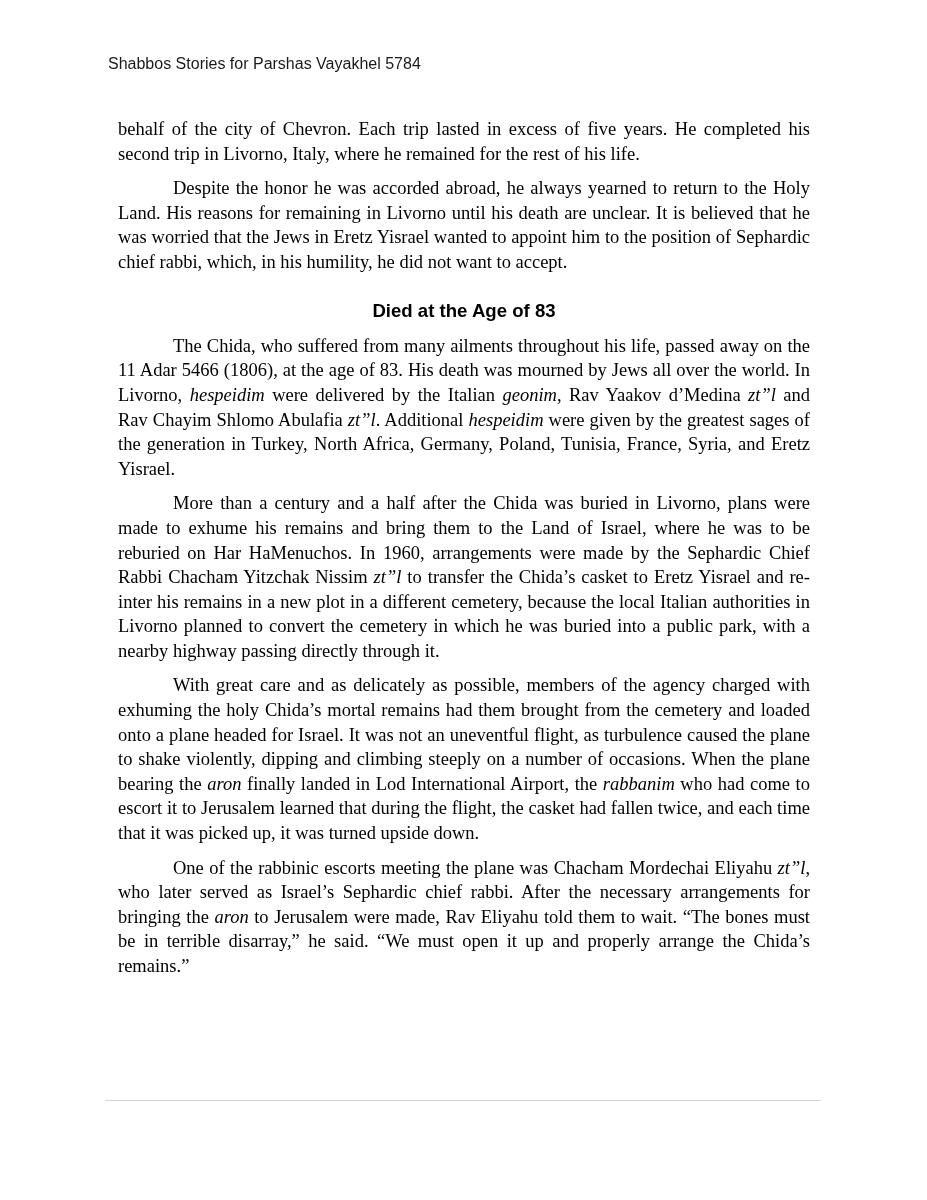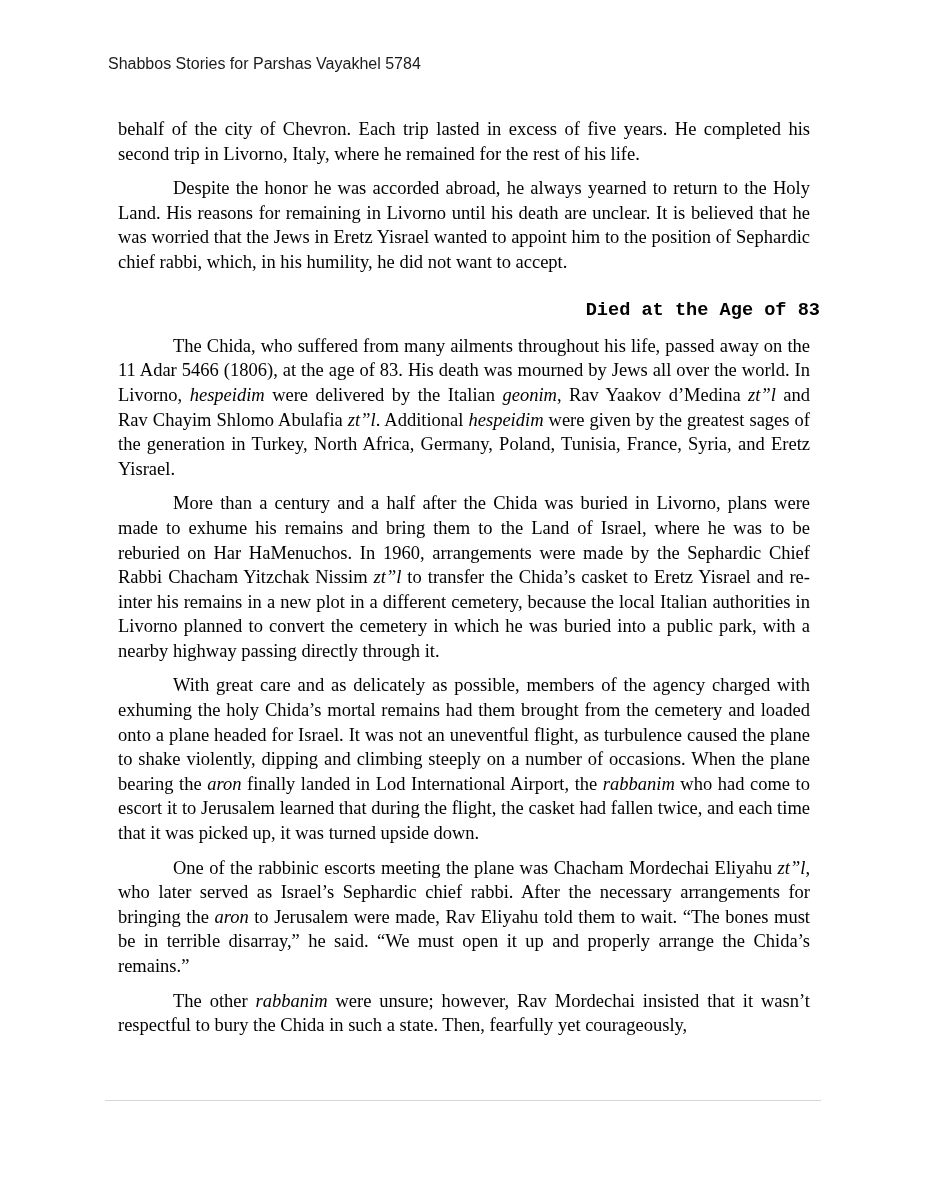--- a/index.html
+++ b/index.html
@@ -39,22 +39,22 @@
     margin: 10px;
   }
   .doc-para.indent {
     text-indent: 55px;
   }
   .doc-heading {
     margin: 24.6px 0 0 0;
     font-size: 18.6px;
     line-height: 24.6px;
     font-weight: bold;
-    text-align: right;
-    font-family: Liberation Mono, monospace;
+    text-align: center;
+    font-family: Liberation Sans, sans-serif;
   }
   .doc-para i {
     font-style: italic;
   }
   .footer-rule {
     position: absolute;
     left: 105px;
     top: 1100px;
     width: 716px;
     height: 1px;
@@ -94,21 +94,20 @@
   </div>
 
   <div class="doc-content" id="doc-body">
       <p class="doc-para"><span>behalf of the city of Chevron. Each trip lasted in excess of five years. He completed his second trip in Livorno, Italy, where he remained for the rest of his life.</span></p>
       <p class="doc-para indent"><span>Despite the honor he was accorded abroad, he always yearned to return to the Holy Land. His reasons for remaining in Livorno until his death are unclear. It is believed that he was worried that the Jews in Eretz Yisrael wanted to appoint him to the position of Sephardic chief rabbi, which, in his humility, he did not want to accept.</span></p>
       <h2 class="doc-heading">Died at the Age of 83</h2>
       <p class="doc-para indent"><span>The Chida, who suffered from many ailments throughout his life, passed away on the 11 Adar 5466 (1806), at the age of 83. His death was mourned by Jews all over the world. In Livorno, </span><i>hespeidim</i><span> were delivered by the Italian&nbsp;</span><i>geonim</i><span>, Rav Yaakov d’Medina&nbsp;</span><i>zt”l</i><span>&nbsp;and Rav Chayim Shlomo Abulafia&nbsp;</span><i>zt”l</i><span>. Additional </span><i>hespeidim</i><span> were given by the greatest sages of the generation in Turkey, North Africa, Germany, Poland, Tunisia, France, Syria, and Eretz Yisrael.</span></p>
       <p class="doc-para indent"><span>More than a century and a half after the Chida was buried in Livorno, plans were made to exhume his remains and bring them to the Land of Israel, where he was to be reburied on Har HaMenuchos. In 1960, arrangements were made by the Sephardic Chief Rabbi Chacham Yitzchak Nissim&nbsp;</span><i>zt”l</i><span>&nbsp;to transfer the Chida’s casket to Eretz Yisrael and re-inter his remains in a new plot in a different cemetery, because the local Italian authorities in Livorno planned to convert the cemetery in which he was buried into a public park, with a nearby highway passing directly through it.</span></p>
       <p class="doc-para indent"><span>With great care and as delicately as possible, members of the agency charged with exhuming the holy Chida’s mortal remains had them brought from the cemetery and loaded onto a plane headed for Israel. It was not an uneventful flight, as turbulence caused the plane to shake violently, dipping and climbing steeply on a number of occasions. When the plane bearing the&nbsp;</span><i>aron</i><span>&nbsp;finally landed in Lod International Airport, the </span><i>rabbanim</i><span> who had come to escort it to Jerusalem learned that during the flight, the casket had fallen twice, and each time that it was picked up, it was turned upside down.</span></p>
       <p class="doc-para indent"><span>One of the rabbinic escorts meeting the plane was Chacham Mordechai Eliyahu&nbsp;</span><i>zt”l</i><span>, who later served as Israel’s Sephardic chief rabbi. After the necessary arrangements for bringing the </span><i>aron</i><span> to Jerusalem were made, Rav Eliyahu told them to wait. “The bones must be in terrible disarray,” he said. “We must open it up and properly arrange the Chida’s remains.”</span></p>
-      <p class="doc-para indent"><span>The other </span><i>rabbanim</i><span> were unsure; however, Rav Mordechai insisted that it wasn’t respectful to bury the Chida in such a state. Then, fearfully yet courageously,</span></p>
     </div>
 
   <div class="footer-rule"></div>
 
   <div class="doc-footer">
     <span class="footer-pagenum">2</span><span class="footer-sep">|</span><span class="footer-pageword">Page</span>
   </div>
 
 </div>
 

